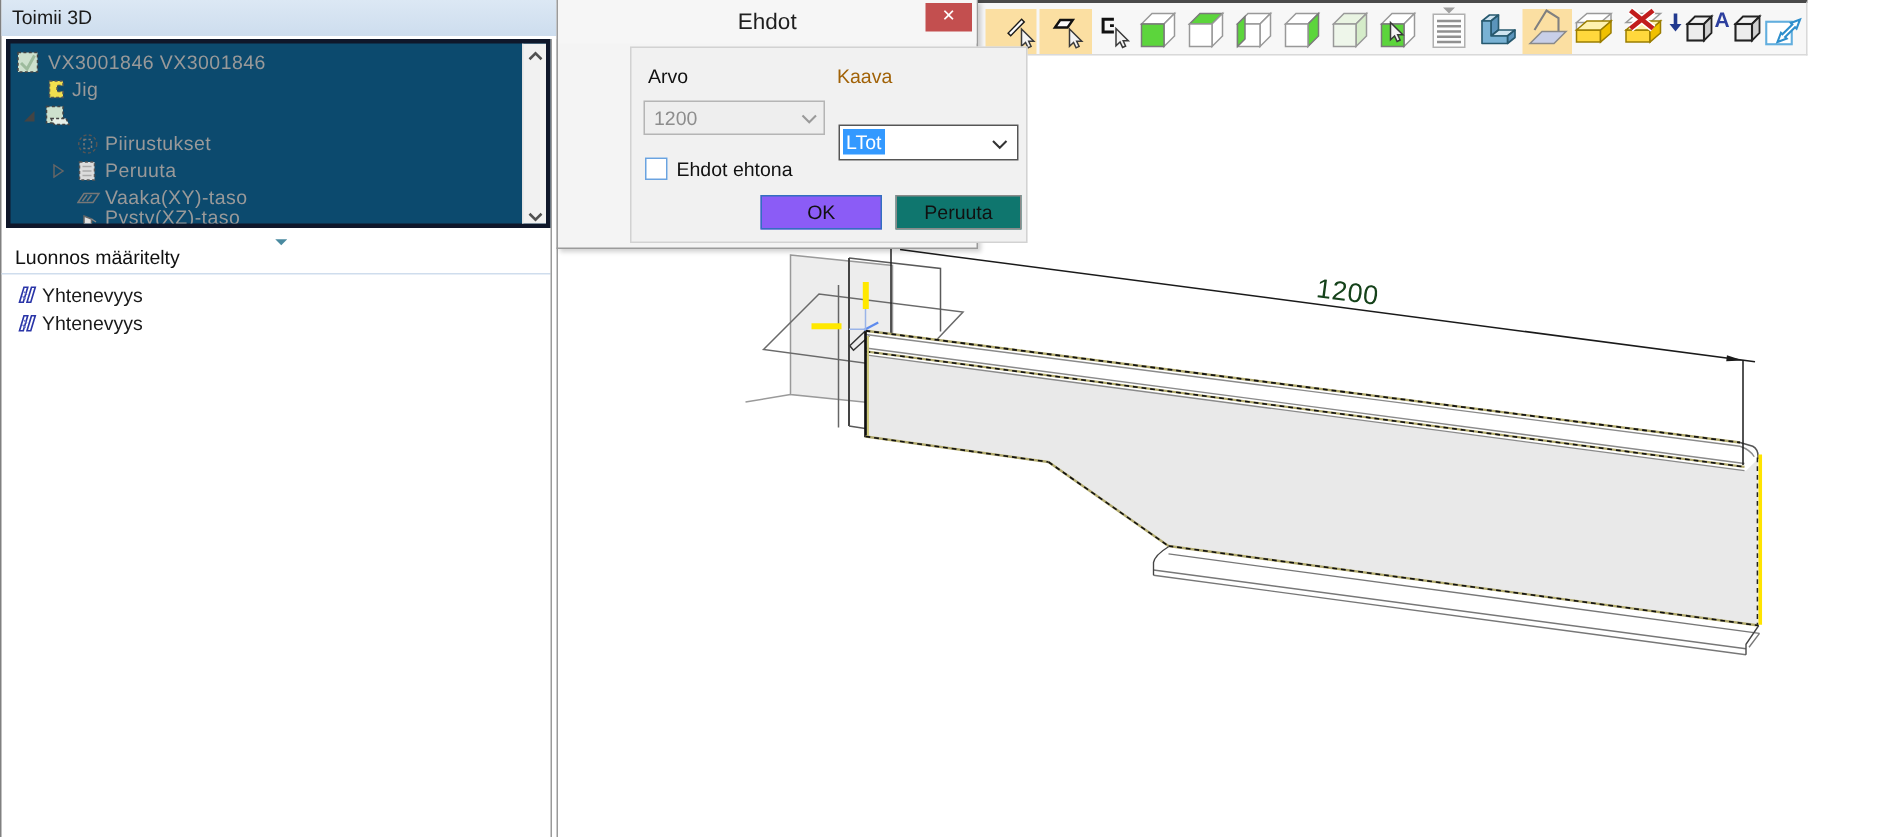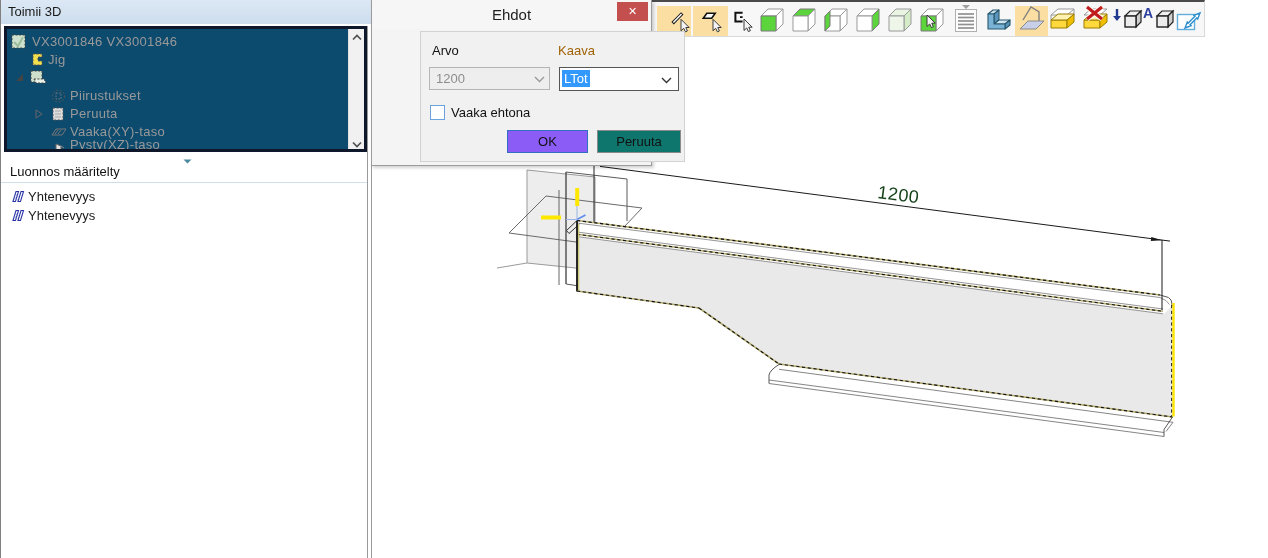--- a/index.html
+++ b/index.html
@@ -313,28 +313,28 @@
       <div class="abs" style="left:11px;top:11px;font-size:13px;color:#111;">Arvo</div>
       <div class="abs" style="left:137px;top:11px;font-size:13px;color:#a16207;">Kaava</div>
 
       <div class="abs" style="left:8px;top:35px;width:121px;height:23px;background:#eee;border:1px solid #b5b5b5;">
         <div class="abs" style="left:6px;top:3px;font-size:13px;color:#8d8d8d;">1200</div>
         <svg class="abs" style="right:4px;top:8px" width="11" height="7">
             <path d="M1,1 L5.5,5.5 L10,1" fill="none" stroke="#9a9a9a" stroke-width="1.4"></path>
           </svg>
       </div>
 
-      <div class="abs" style="left:138px;top:35px;width:120px;height:24px;background:#fff;border:1px solid #555;">
+      <div class="abs" style="left:138px;top:51px;width:120px;height:24px;background:#fff;border:1px solid #555;">
         <div class="abs" style="left:2px;top:2px;background:#3399ff;color:#fff;font-size:13px;padding:1px 2px;">LTot</div>
         <svg class="abs" style="right:6px;top:9px" width="11" height="7">
             <path d="M1,1 L5.5,5.5 L10,1" fill="none" stroke="#333" stroke-width="1.4"></path>
           </svg>
       </div>
 
       <div class="abs" style="left:9px;top:73px;width:15px;height:15px;background:#fff;border:1px solid #6aa3e0;"></div>
-      <div class="abs" style="left:30px;top:73px;font-size:13px;color:#111;">Vaaka ehtona</div>
+      <div class="abs" style="left:30px;top:73px;font-size:13px;color:#111;">Ehdot ehtona</div>
 
       <div class="abs" style="left:86px;top:98px;width:81px;height:23px;background:#8b5cf6;border:1px solid #336fc0;text-align:center;font-size:13px;line-height:21px;color:#111;">OK</div>
       <div class="abs" style="left:176px;top:98px;width:84px;height:23px;background:#0f766e;border:1px solid #8a8a8a;text-align:center;font-size:13px;line-height:21px;color:#111;">Peruuta</div>
     </div>
   </div>
 
 </div>
 
 </body></html>

